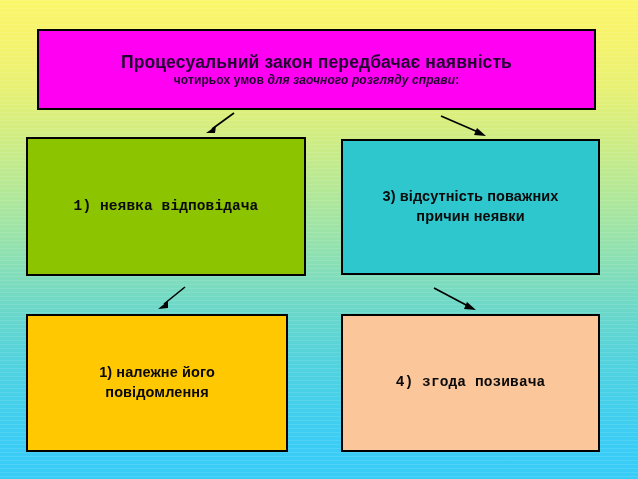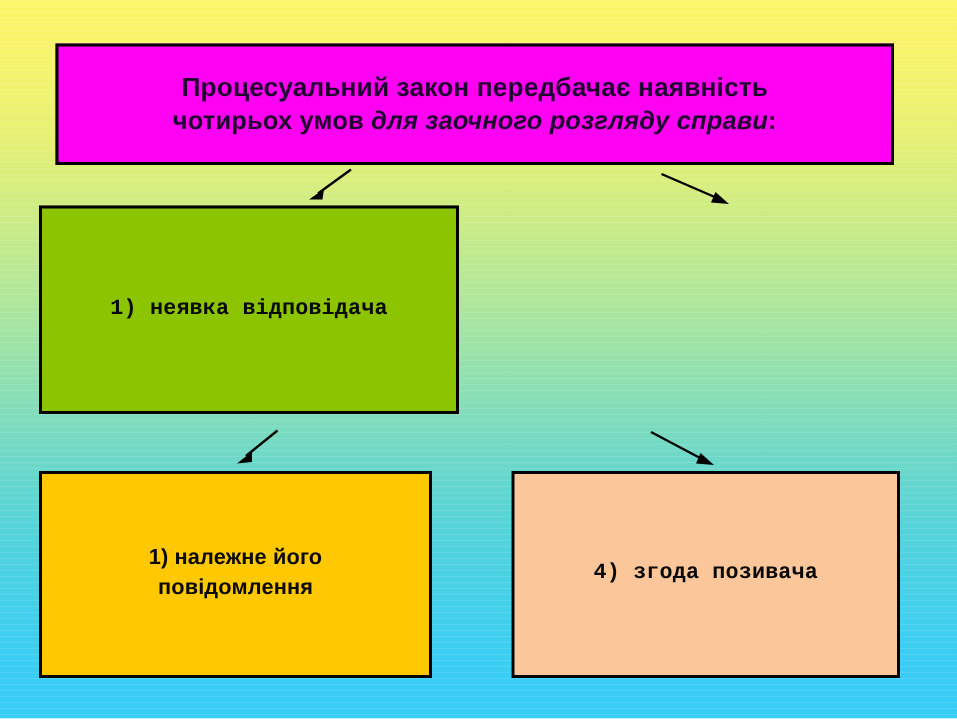--- a/index.html
+++ b/index.html
@@ -57,21 +57,21 @@
     padding: 0 20px;
   }
   #header-line1 {
     font-size: 17.5px;
     font-weight: bold;
     color: #200030;
     line-height: 1.28;
     letter-spacing: 0.1px;
   }
   #header-line2 {
-    font-size: 17px;
+    font-size: 12px;
     font-weight: bold;
     color: #200030;
     line-height: 1.28;
     letter-spacing: 0.1px;
   }
   #header-line2 .ital {
     font-style: italic;
   }
   .card-text {
     font-size: 14.5px;
@@ -126,20 +126,24 @@
 
   <div id="header-box" class="box">
     <div id="header-line1">Процесуальний закон передбачає наявність</div>
     <div id="header-line2"><span>чотирьох  умов </span><span class="ital">для заочного розгляду справи</span><span>:</span></div>
   </div>
 
   <div id="box-1" class="box">
     <div class="card-text">1) неявка відповідача</div>
   </div>
 
+  <div id="box-3" class="box">
+    <div class="card-text">3) відсутність поважних
+причин неявки</div>
+  </div>
 
   <div id="box-2" class="box">
     <div class="card-text">1) належне його
 повідомлення</div>
   </div>
 
   <div id="box-4" class="box">
     <div class="card-text">4) згода позивача</div>
   </div>
 

